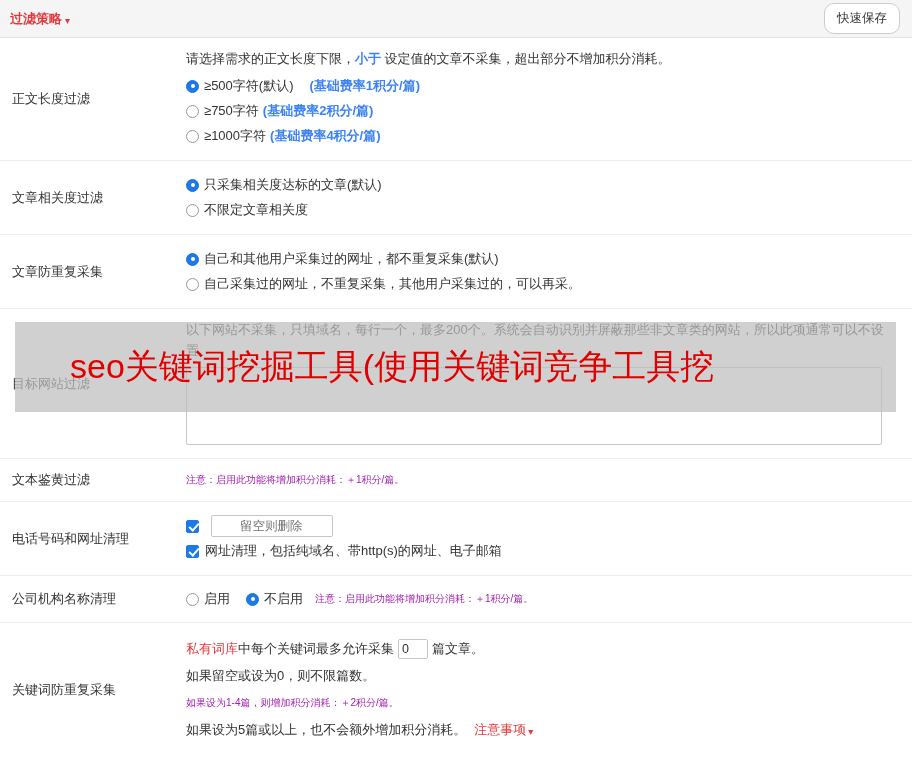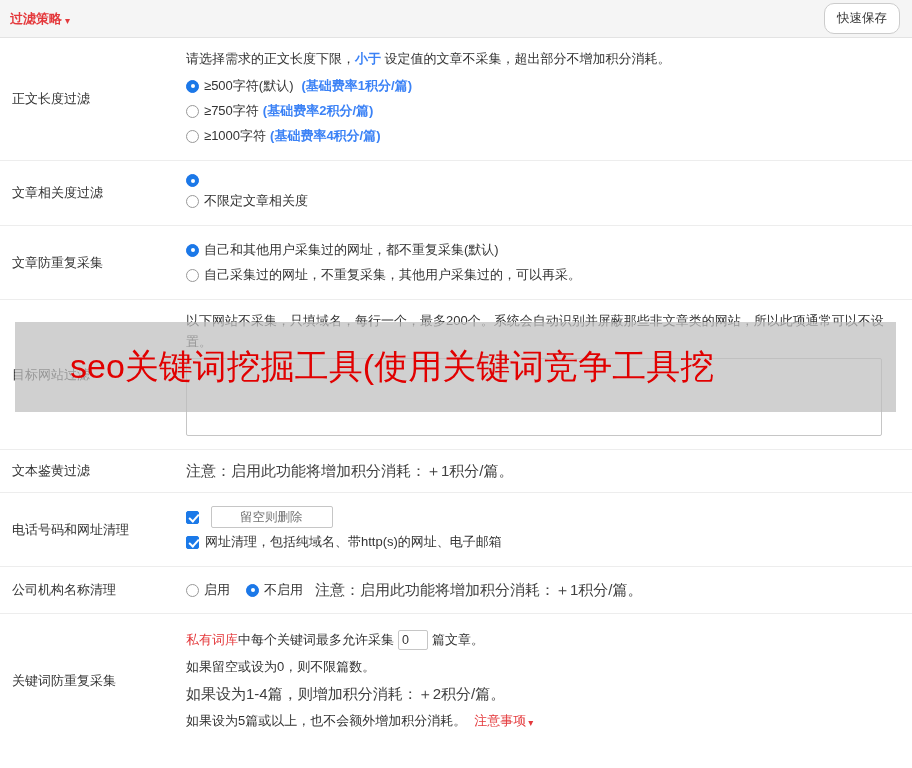--- a/index.html
+++ b/index.html
@@ -147,21 +147,21 @@
     border: 1px solid #c6c6c6;
     border-radius: 2px;
     padding: 1px 3px;
     font-size: 12.5px;
     text-align: left;
     font-family: "Liberation Sans", sans-serif;
     color: #333;
     outline: none;
     margin: 0 4px;
   }
-  .note-red { color: #404040; font-size: 15px; line-height: 22px; }
+  .note-red { color: #a21caf; font-size: 10px; line-height: 22px; }
   .link-red { color: #e4393c; font-size: 13px; cursor: pointer; text-align: right; }
   .privkey { color: #e4393c; }
 
   
   .overlay {
     position: absolute;
     left: 15px;
     top: 322px;
     width: 881px;
     height: 90px;
@@ -195,40 +195,41 @@
 
   <div class="row">
     <div class="row-label">正文长度过滤</div>
     <div class="row-body">
       <div class="intro">
         <span>请选择需求的正文长度下限，</span><span class="red-b">小于</span><span> 设定值的文章不采集，超出部分不增加积分消耗。</span>
       </div>
       <div class="opt">
         <span class="radio on"></span>
         <span class="txt">≥500字符(默认)</span>
-        <span class="txt red-b" style="margin-left:8px">(基础费率1积分/篇)</span>
+        <span class="txt red-b" style="margin-left:16px">(基础费率1积分/篇)</span>
       </div>
       <div class="opt">
         <span class="radio"></span>
         <span class="txt">≥750字符</span>
         <span class="txt red-b" style="margin-left:4px">(基础费率2积分/篇)</span>
       </div>
       <div class="opt">
         <span class="radio"></span>
         <span class="txt">≥1000字符</span>
         <span class="txt red-b" style="margin-left:4px">(基础费率4积分/篇)</span>
       </div>
     </div>
   </div>
 
   <div class="row">
     <div class="row-label">文章相关度过滤</div>
     <div class="row-body">
       <div class="opt">
         <span class="radio on"></span>
+        <span class="txt">只采集相关度达标的文章(默认)</span>
       </div>
       <div class="opt">
         <span class="radio"></span>
         <span class="txt">不限定文章相关度</span>
       </div>
     </div>
   </div>
 
   <div class="row">
     <div class="row-label">文章防重复采集</div>

